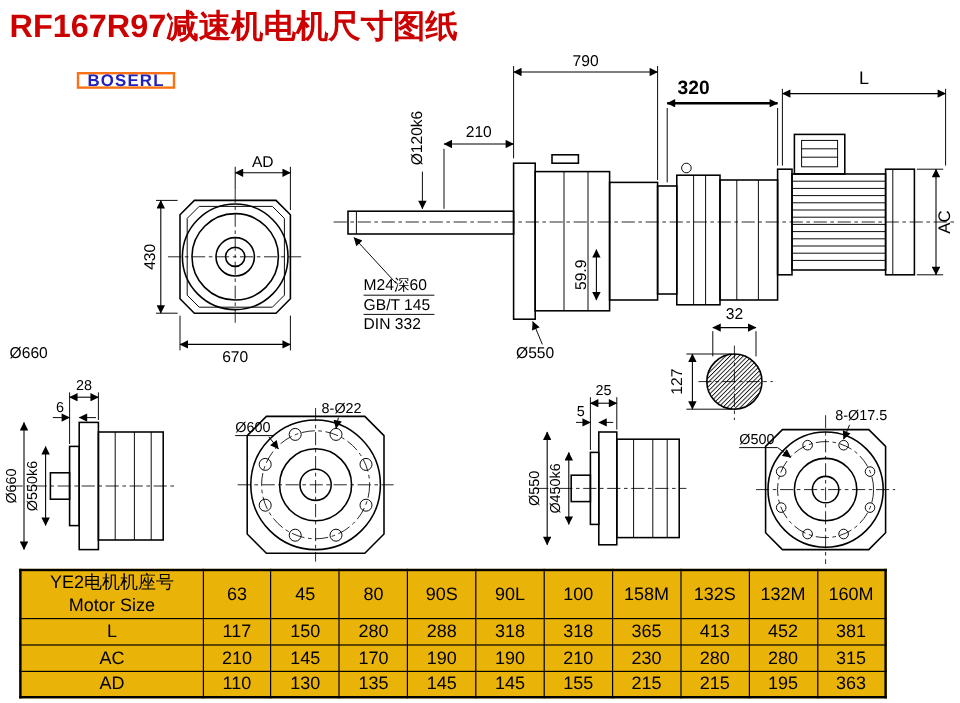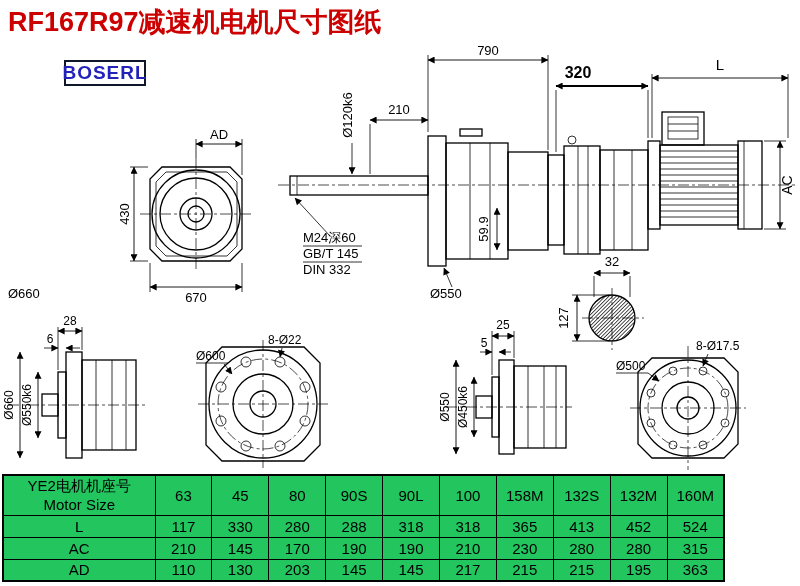--- a/index.html
+++ b/index.html
@@ -1,41 +1,41 @@
 <!DOCTYPE html>
 <html><head>
 <meta charset="utf-8">
 <style>
   * { margin:0; padding:0; box-sizing:border-box; }
   html,body { width:800px; height:586px; background:#fff; font-family:"Liberation Sans",sans-serif; }
   .stage { position:relative; width:800px; height:586px; background:#fff; overflow:hidden; }
   .title { position:absolute; left:8px; top:4px; font-size:27px; font-weight:bold; color:#cc0000; white-space:nowrap; }
-  .brand { position:absolute; left:64px; top:60px; width:82px; height:26px; border:2px solid #0f172a;
-           color:#2222bb; font-weight:bold; font-size:19px; letter-spacing:1px;
+  .brand { position:absolute; left:64px; top:60px; width:82px; height:14px; border:2px solid #f97316;
+           color:#2222bb; font-weight:bold; font-size:14px; letter-spacing:1px;
            display:flex; align-items:center; justify-content:center; }
   svg.draw { position:absolute; left:0; top:0; }
 
   
   .ln   { stroke:#000; stroke-width:1.3; fill:none; }
   .thin { stroke:#000; stroke-width:0.8; fill:none; }
   .dim  { stroke:#000; stroke-width:0.9; fill:none; }
   .dimh { stroke:#000; stroke-width:2.2; fill:none; }
   .cl   { stroke:#000; stroke-width:0.7; stroke-dasharray:11 3 3 3; fill:none; }
   .arr2 { marker-start:url(#arr); marker-end:url(#arr); }
   .arrE { marker-end:url(#arr); }
   svg text { fill:#000; }
   .t12 { font:12px "Liberation Sans",sans-serif; }
   .t13 { font:13px "Liberation Sans",sans-serif; }
   .t14 { font:14px "Liberation Sans",sans-serif; }
   .t15 { font:15px "Liberation Sans",sans-serif; }
   .t15b{ font:bold 16px "Liberation Sans",sans-serif; }
 
   
-  .dim-table { position:absolute; left:2px; top:474px; width:723px; border-collapse:collapse;
-               table-layout:fixed; background:#22c55e; border:2px solid #000; }
+  .dim-table { position:absolute; left:16px; top:474px; width:723px; border-collapse:collapse;
+               table-layout:fixed; background:#eab308; border:2px solid #000; }
   .dim-table th, .dim-table td { border:1px solid #000; text-align:center; padding:0;
                font:15px "Liberation Sans",sans-serif; font-weight:normal; color:#000; height:22px; }
   .dim-table tr.head th { height:40px; }
   .hdr2 div { line-height:19px; }
 </style>
 </head>
 <body>
 
 <div class="stage">
   <div class="title">RF167R97减速机电机尺寸图纸</div>
@@ -293,51 +293,51 @@
       <th>90L</th>
       <th>100</th>
       <th>158M</th>
       <th>132S</th>
       <th>132M</th>
       <th>160M</th>
     </tr>
     <tr>
       <td>L</td>
       <td>117</td>
-      <td>330</td>
+      <td>150</td>
       <td>280</td>
       <td>288</td>
       <td>318</td>
       <td>318</td>
       <td>365</td>
       <td>413</td>
       <td>452</td>
-      <td>524</td>
+      <td>381</td>
     </tr>
     <tr>
       <td>AC</td>
       <td>210</td>
       <td>145</td>
       <td>170</td>
       <td>190</td>
       <td>190</td>
       <td>210</td>
       <td>230</td>
       <td>280</td>
       <td>280</td>
       <td>315</td>
     </tr>
     <tr>
       <td>AD</td>
       <td>110</td>
       <td>130</td>
-      <td>203</td>
+      <td>135</td>
       <td>145</td>
       <td>145</td>
-      <td>217</td>
+      <td>155</td>
       <td>215</td>
       <td>215</td>
       <td>195</td>
       <td>363</td>
     </tr>
   </tbody>
     </table>
 </div>
 
 </body></html>

